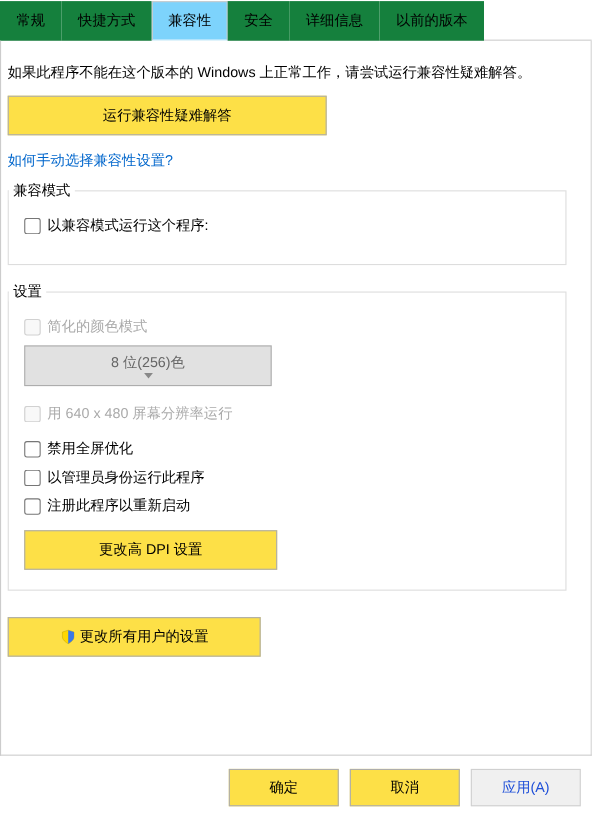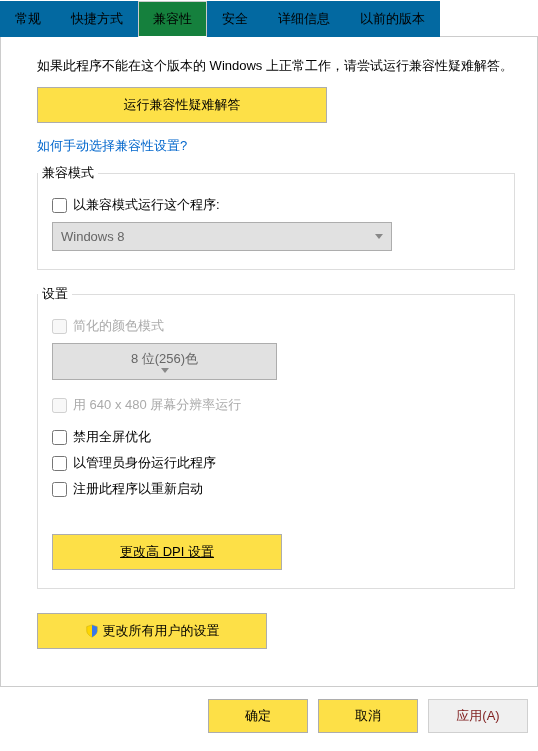--- a/index.html
+++ b/index.html
@@ -18,29 +18,29 @@
     border-bottom: 1px solid #ccc;
     position: relative;
   }
   .tab {
     padding: 8px 14px 8px 14px;
     cursor: pointer;
     border: 1px solid transparent;
     border-bottom: none;
     position: relative;
     top: 1px;
-    background: #0369a1;
+    background: #15803d;
   }
   .tab.active {
     border: 1px solid #ccc;
     border-bottom: 1px solid #fff;
-    background: #15803d;
+    background: #7dd3fc;
   }
   .content {
-    padding: 18px 22px 18px 36px;
+    padding: 18px 22px 18px 6px;
     border: 1px solid #ccc;
     border-top: none;
     min-height: 650px;
     position: relative;
   }
   .desc {
     line-height: 1.7;
     margin-bottom: 10px;
   }
   .btn {
@@ -100,36 +100,36 @@
     color: #666;
     margin-top: 6px;
   }
   .select.small { width: 225px; flex-direction: column; }
   .arrow-down {
     width: 0; height: 0;
     border-left: 4px solid transparent;
     border-right: 4px solid transparent;
     border-top: 5px solid #888;
   }
-  .btn-dpi { width: 230px; margin-top: 28px; text-decoration: underline; }
+  .btn-dpi { width: 230px; margin-top: 5px; }
   .btn-allusers { width: 230px; text-align: right; }
   .shield-icon {
     width: 14px; height: 14px;
     display: inline-block;
   }
   .footer {
     display: flex;
     justify-content: flex-end;
     gap: 10px;
     padding: 12px 10px 0 0;
   }
   .footer .btn { width: 100px; padding: 7px 12px; }
   .footer .btn.disabled {
     background: #f0f0f0;
-    color: #7f1d1d;
+    color: #1d4ed8;
     border-color: #d0d0d0;
     cursor: default;
   }
 </style>
 </head>
 <body>
 
 <div class="tabs">
   <div class="tab">常规</div>
   <div class="tab">快捷方式</div>
@@ -145,24 +145,20 @@
   <button class="btn btn-trouble">运行兼容性疑难解答</button>
 
   <div><a class="link">如何手动选择兼容性设置?</a></div>
 
   <div class="group">
     <div class="group-title">兼容模式</div>
     <div class="check-row">
       <input type="checkbox" style="">
       <span>以兼容模式运行这个程序:</span>
     </div>
-    <div class="select">
-      <span>Windows 8</span>
-      <span class="arrow-down"></span>
-    </div>
   </div>
 
   <div class="group">
     <div class="group-title">设置</div>
 
     <div class="check-row disabled">
       <input type="checkbox" disabled="" style="">
       <span>简化的颜色模式</span>
     </div>
     <div class="select small">

